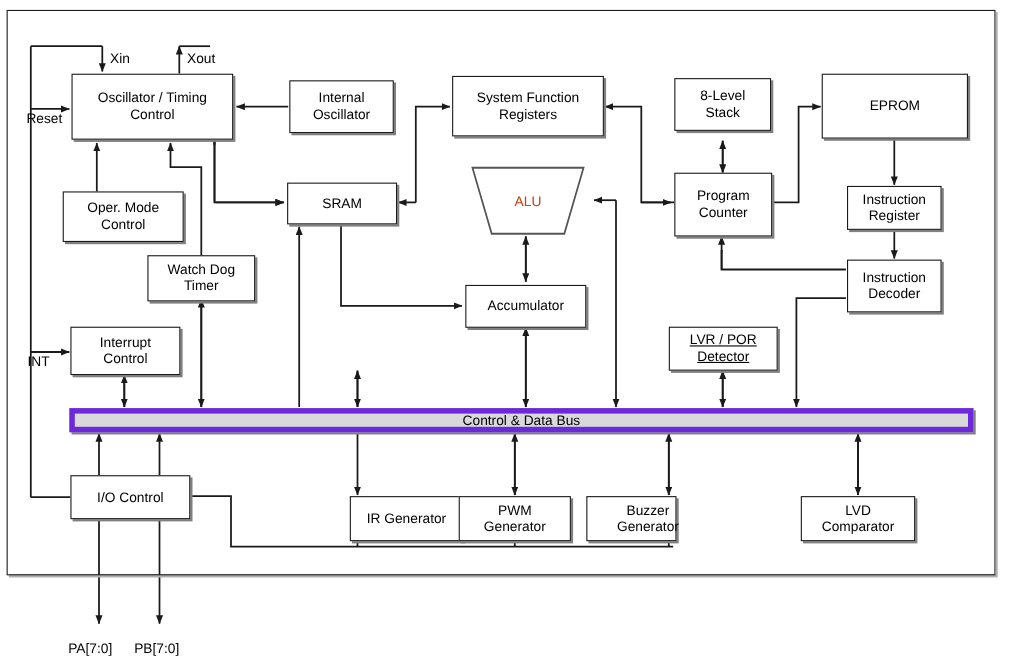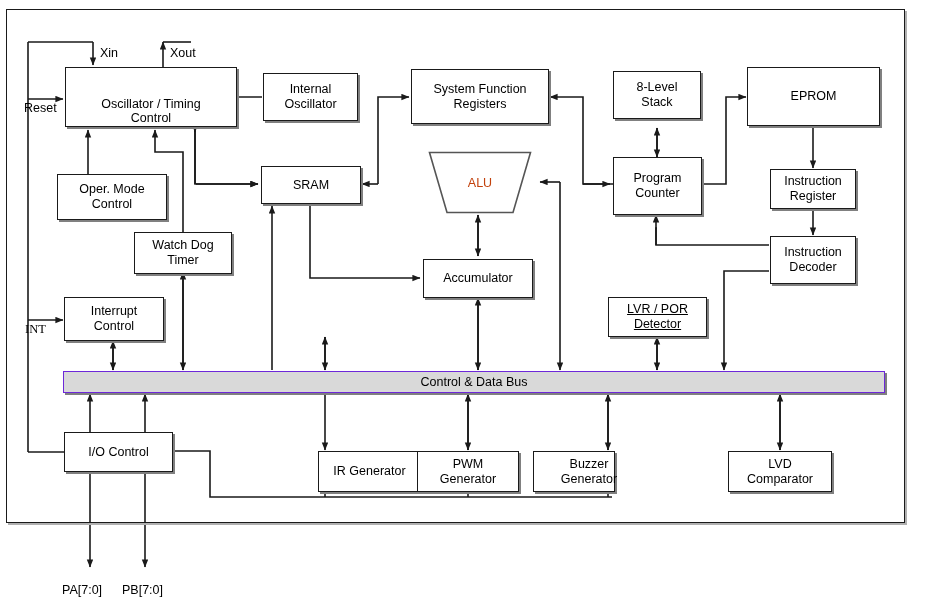--- a/index.html
+++ b/index.html
@@ -4,21 +4,21 @@
 <title>MCU Block Diagram</title>
 <style>
   html,body{margin:0;padding:0;background:#ffffff;}
   body{font-family:"Liberation Sans","DejaVu Sans",sans-serif;}
   #canvas{position:relative;width:930px;height:609px;background:#ffffff;overflow:hidden;}
   svg.wires{position:absolute;left:0;top:0;width:930px;height:609px;pointer-events:none;}
   .blk{position:absolute;box-sizing:border-box;background:#ffffff;border:1px solid #1a1a1a;
        box-shadow:2px 2px 0 0 #808080;display:flex;align-items:center;justify-content:center;
        text-align:center;line-height:1.18;color:#000;font-size:12.5px;z-index:3;}
   .blk span{display:block;padding:0 2px;}
-  .bus{position:absolute;box-sizing:border-box;background:#d9d9d9;border:1px solid #6d28d9;
+  .bus{position:absolute;box-sizing:border-box;background:#d9d9d9;border:5px solid #6d28d9;
        box-shadow:2px 2px 0 0 #808080;display:flex;align-items:center;justify-content:center;
        color:#000;font-size:12.5px;z-index:3;}
   .alu{position:absolute;z-index:3;}
   .alu .alutxt{position:absolute;left:0;top:0;width:100%;height:100%;display:flex;
        align-items:center;justify-content:center;font-size:12.5px;color:#c2410c;}
   .lbl{position:absolute;font-size:12.5px;color:#000;z-index:4;white-space:nowrap;}
   .frame{position:absolute;box-sizing:border-box;border:1px solid #1a1a1a;
          box-shadow:2px 2px 0 0 #b0b0b0;z-index:1;background:transparent;}
 </style>
 </head>
@@ -128,21 +128,21 @@
 
       <path d="M468,492 L468,497"></path>
 
       <path d="M608,492 L608,497"></path>
 
       <path d="M90,472 L90,567" marker-end="url(#ah)"></path>
       <path d="M145,472 L145,567" marker-end="url(#ah)"></path>
     </g>
   </svg>
 
-  <div class="blk" style="left:65px;top:67px;width:172px;height:60px;align-items:flex-end;">
+  <div class="blk" style="left:65px;top:67px;width:147px;height:60px;">
     <span>
       <span>Oscillator / Timing</span>
       <span>Control</span>
     </span>
   </div>
 
   <div class="blk" style="left:263px;top:73px;width:95px;height:48px;">
     <span>
       <span>Internal</span>
       <span>Oscillator</span>
@@ -271,17 +271,17 @@
   <div class="blk" style="left:728px;top:451px;width:104px;height:41px;">
     <span>
       <span>LVD</span>
       <span>Comparator</span>
     </span>
   </div>
 
   <div class="lbl" style="left:100px;top:46px;">Xin</div>
   <div class="lbl" style="left:170px;top:46px;">Xout</div>
   <div class="lbl" style="left:24px;top:101px;">Reset</div>
-  <div class="lbl" style="left:25px;top:322px;font-family:Liberation Serif, serif;">INT</div>
+  <div class="lbl" style="left:25px;top:322px;">INT</div>
   <div class="lbl" style="left:62px;top:583px;">PA[7:0]</div>
   <div class="lbl" style="left:122px;top:583px;">PB[7:0]</div>
 
 </div>
 
 </body></html>

